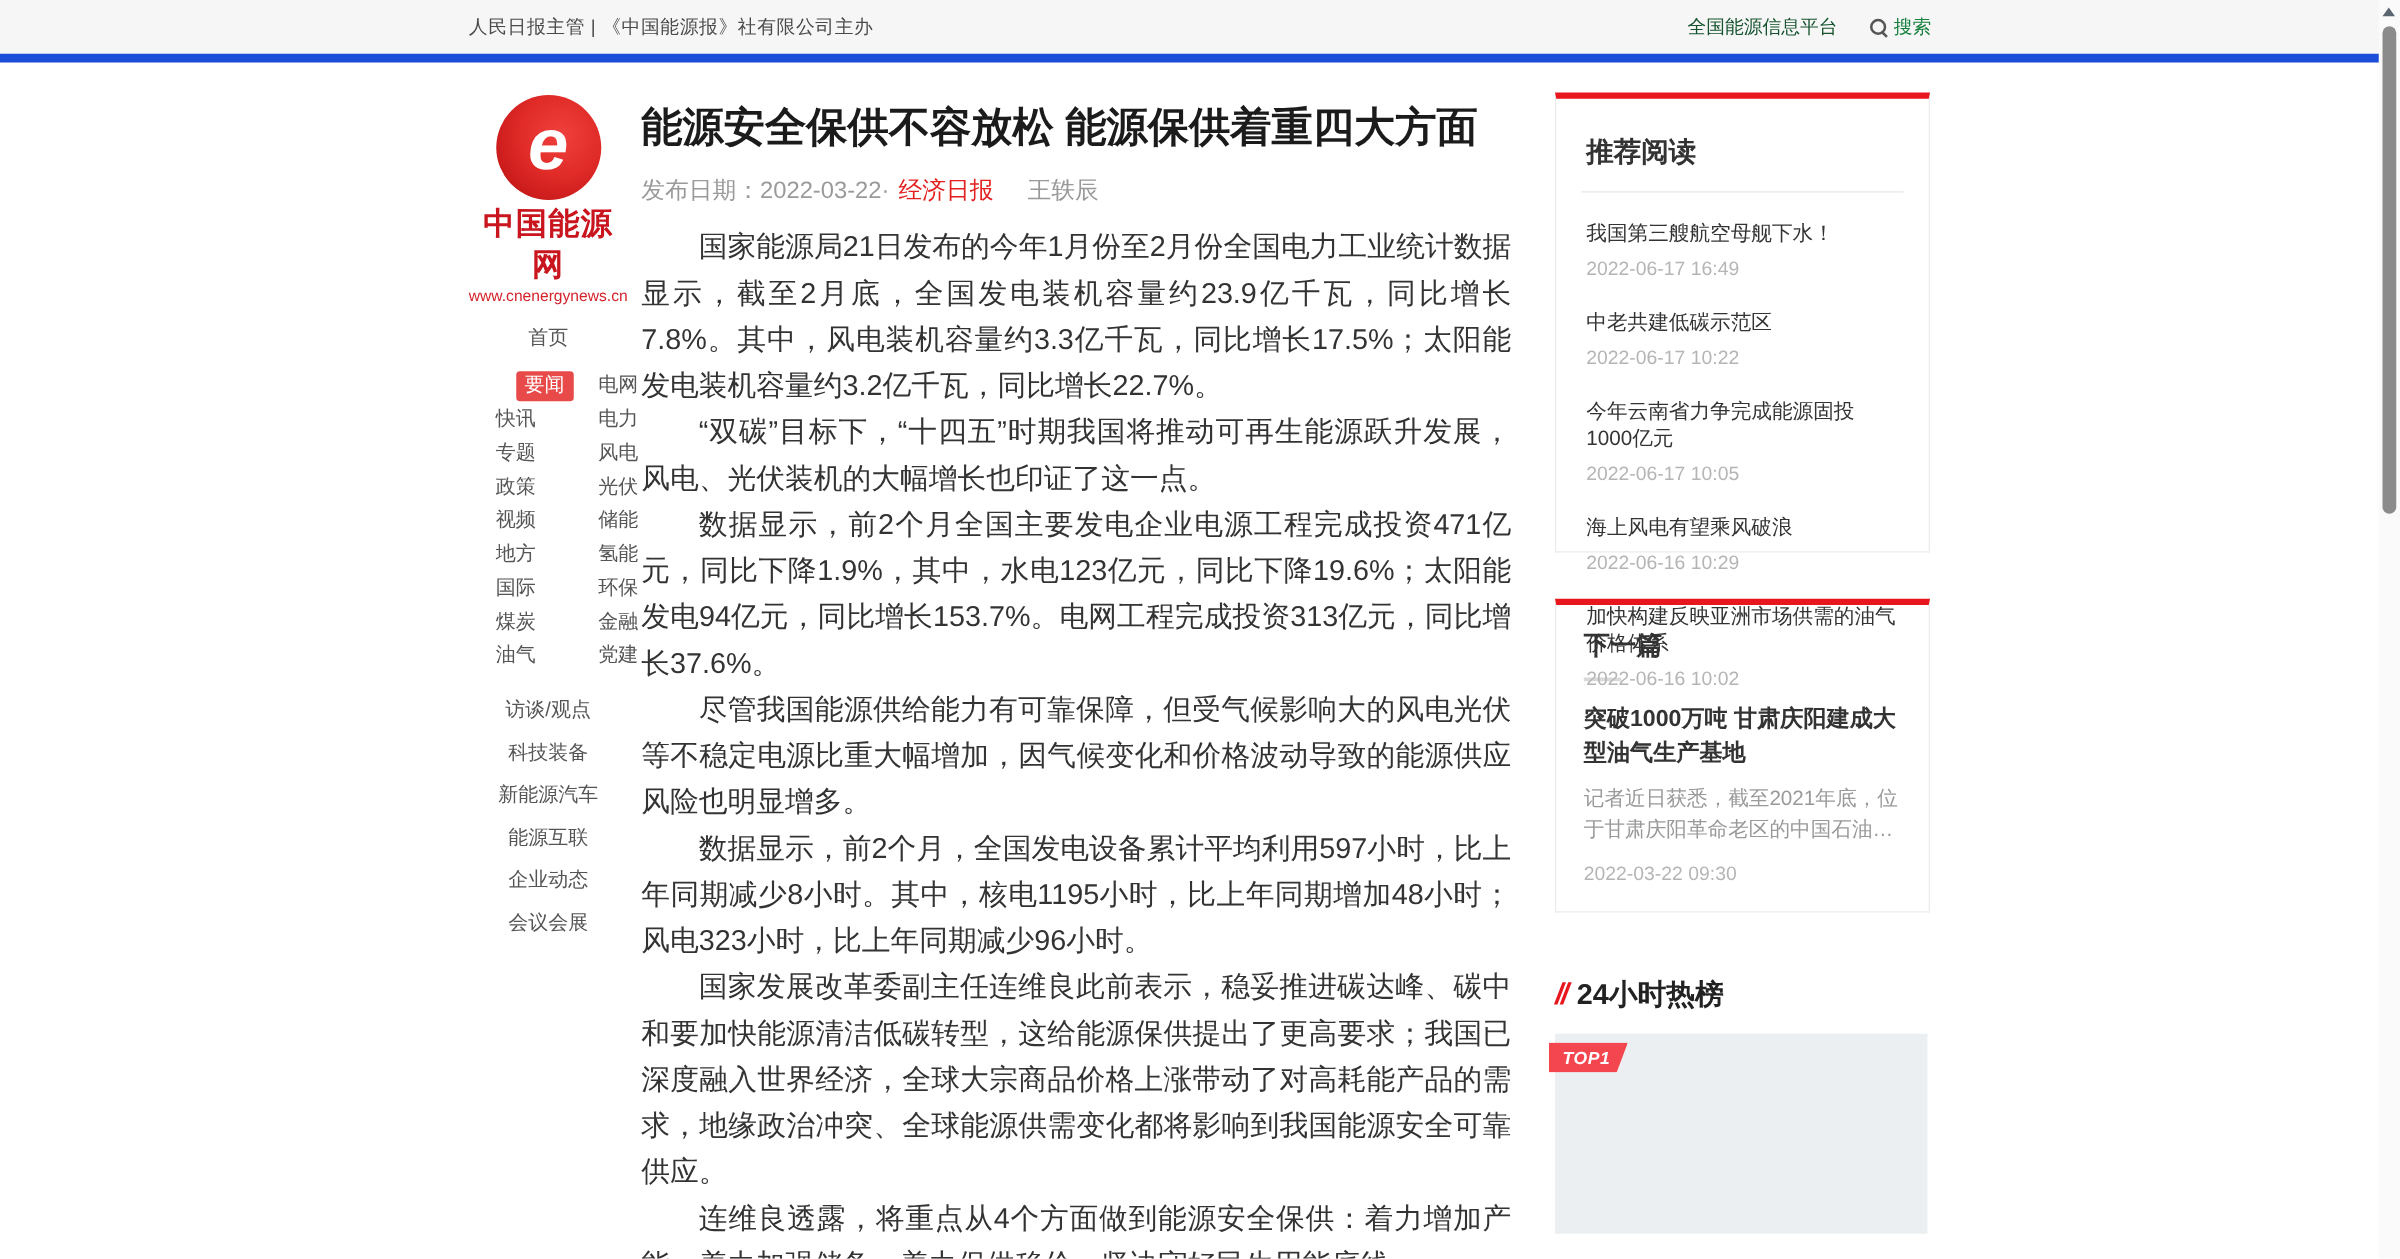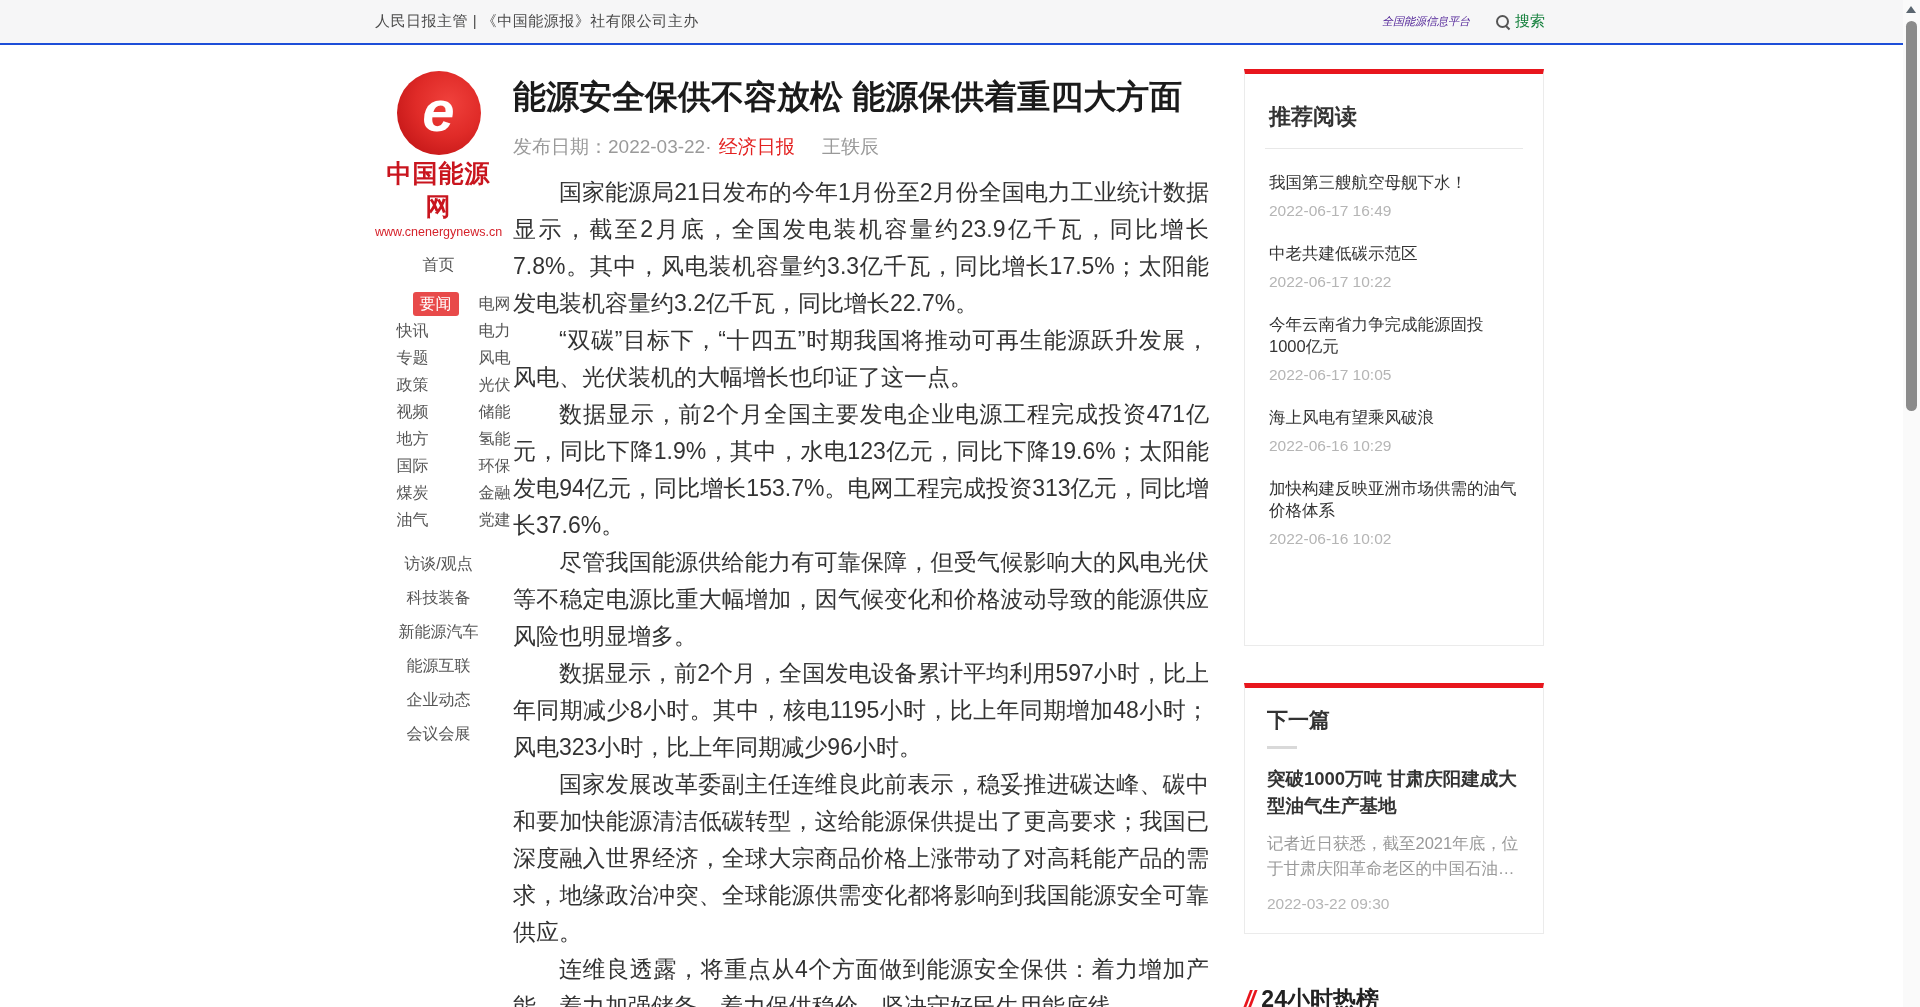--- a/index.html
+++ b/index.html
@@ -1,24 +1,24 @@
 <!DOCTYPE html>
 <html><head>
 <meta charset="utf-8">
 <style>
   html,body{margin:0;padding:0;}
   body{font-family:"Liberation Sans","DejaVu Sans",sans-serif;background:#fff;}
   .page{position:relative;width:1920px;height:1007px;overflow:hidden;background:#fff;}
 
   
-  .topbar{height:43px;background:#f6f6f7;border-bottom:2px solid #1d4ed8;}
+  .topbar{height:43px;background:#f6f6f7;border-bottom:7px solid #1d4ed8;}
   .topbar-inner{width:1170px;margin:0 auto;height:43px;display:flex;align-items:center;justify-content:space-between;}
   .topbar-left{font-size:15px;color:#4a4a4a;letter-spacing:.5px;}
   .topbar-right{display:flex;align-items:center;gap:26px;}
-  .platform-link{font-size:11px;color:#4c1d95;text-decoration:none;cursor:pointer;font-style:italic;}
+  .platform-link{font-size:15px;color:#14532d;text-decoration:none;cursor:pointer;}
   .search{display:flex;align-items:center;gap:6px;font-size:15px;color:#15803d;cursor:pointer;}
   .search-icon{position:relative;width:13px;height:13px;display:inline-block;}
   .search-icon::before{content:'';position:absolute;left:0;top:0;width:9px;height:9px;border:2px solid #555;border-radius:50%;}
   .search-icon::after{content:'';position:absolute;left:10px;top:10px;width:5px;height:2px;background:#555;transform:rotate(45deg);transform-origin:left center;}
 
   
   .main{position:relative;width:1170px;margin:0 auto;}
   .left-col{position:absolute;left:0;top:24px;width:127px;}
   .center-col{position:absolute;left:138px;top:0;width:696px;}
   .right-col{position:absolute;left:869px;top:24px;width:300px;}
@@ -42,21 +42,21 @@
   
   .article-title{margin:30px 0 0;font-size:33px;line-height:44px;font-weight:bold;color:#1b1b1b;}
   .article-meta{margin-top:15px;font-size:19px;color:#9a9a9a;}
   .article-meta .src{color:#e3201f;margin-left:2px;}
   .article-meta .author{color:#999;margin-left:22px;}
   .article-body{margin-top:14px;font-size:23px;line-height:37px;color:#333;text-align:justify;}
   .article-body p{margin:0;text-indent:2em;}
 
   
   .side-box{box-sizing:border-box;width:300px;border:1px solid #ebebeb;border-top:5px solid #e8161d;background:#fff;}
-  .recommended{height:577px;padding:20px 24px;}
+  .recommended{height:368px;padding:20px 24px;}
   .side-title{font-size:22px;font-weight:bold;color:#333;padding:8px 0 16px;}
   .side-divider{height:1px;background:#e8e8e8;margin:0 -4px;}
   .rec-item{margin-top:22px;cursor:pointer;}
   .rec-item-title{font-size:16.5px;color:#333;line-height:22px;}
   .rec-item-time{margin-top:9px;font-size:15.5px;color:#b5b5b5;}
 
   .next-box{margin-top:37px;padding:18px 22px 20px;}
   .next-title{font-size:21px;font-weight:bold;color:#333;}
   .next-underline{width:30px;height:3px;background:#d9d9d9;margin-top:12px;}
   .next-article-title{margin-top:16px;font-size:18.5px;font-weight:bold;color:#333;line-height:27px;cursor:pointer;}

